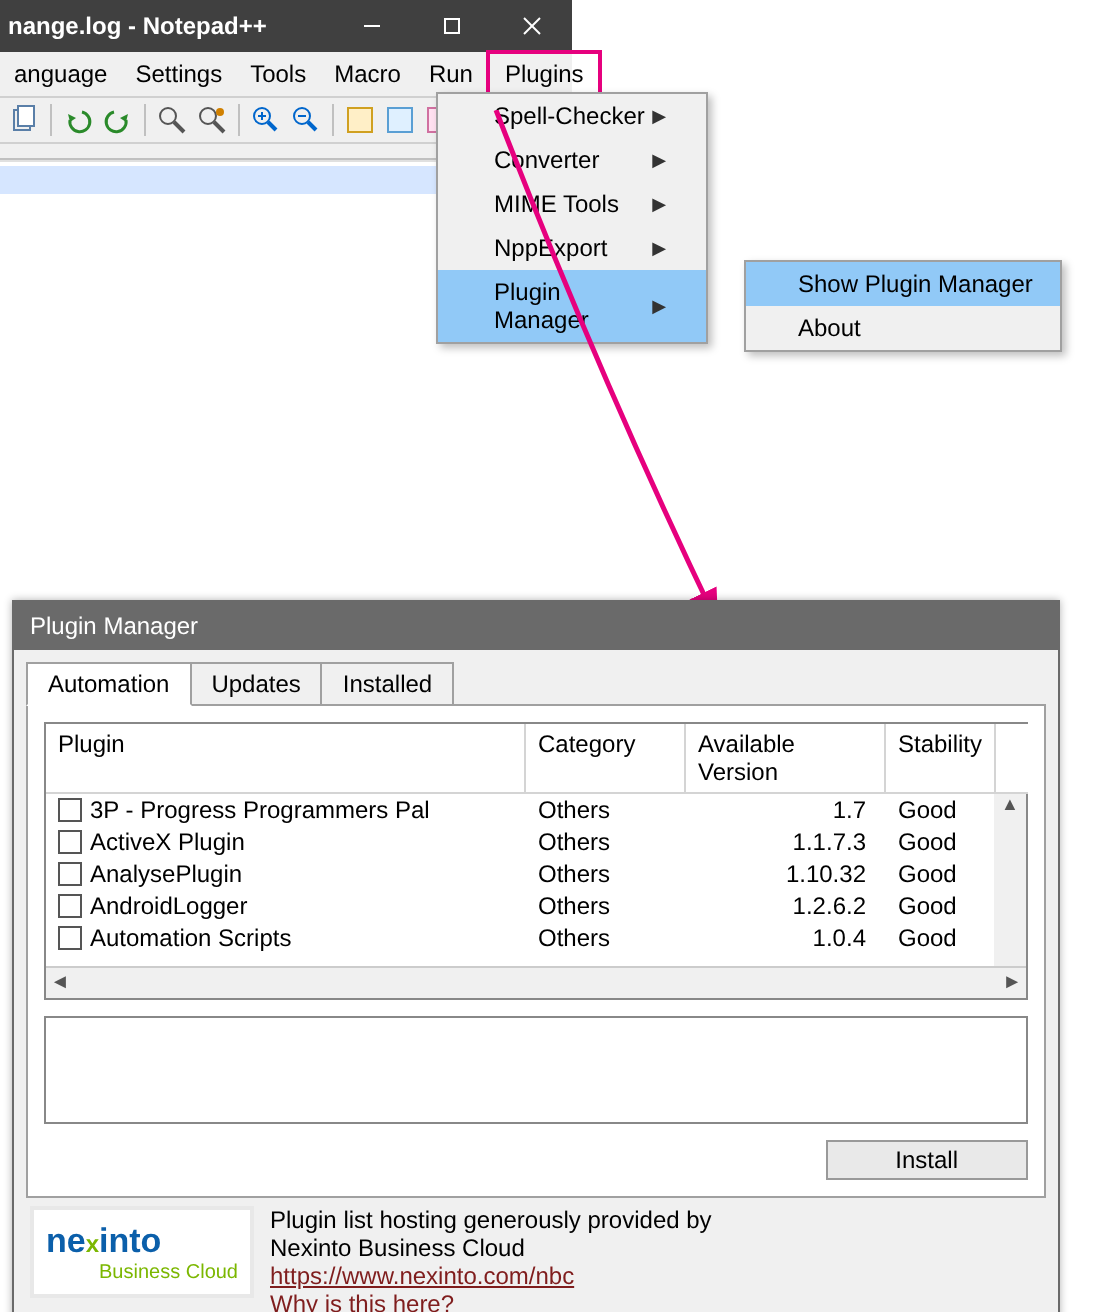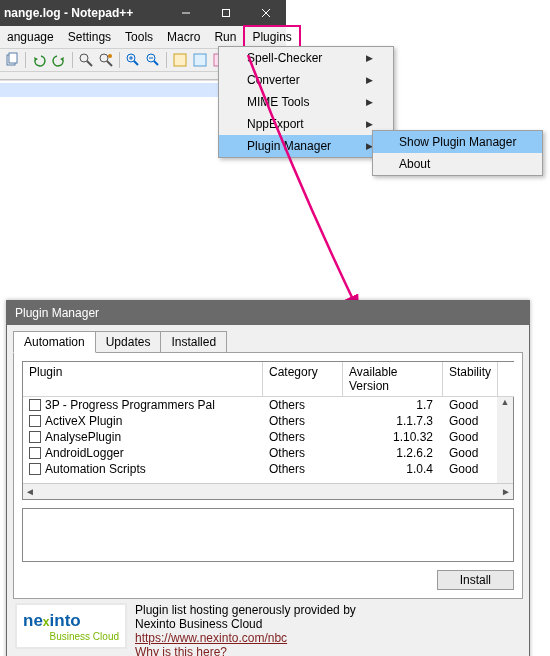--- a/index.html
+++ b/index.html
@@ -16,26 +16,26 @@
   .menubar-item { padding: 3px 7px; cursor: default; }
   .menubar-item.highlight { border: 2px solid #e6007e; margin: -2px 0; }
   .toolbar { background: #f0f0f0; display: flex; align-items: center; gap: 4px; padding: 3px 4px; border-bottom: 1px solid #d0d0d0; }
   .tool-ic { width: 16px; height: 16px; display: inline-flex; align-items: center; justify-content: center; }
   .tool-sep { width: 1px; height: 16px; background: #c0c0c0; margin: 0 1px; }
   .tab-strip { background:#f0f0f0; border-bottom:1px solid #c0c0c0; height:8px; }
   .edit-area { height: 40px; background: #fff; border-top:1px solid #e0e0e0; }
   .edit-hl { background:#d6e6ff; height:14px; margin-top:2px; }
 
   
-  .dropmenu { position: absolute; top: 46px; left: 218px; width: 176px; background: #f0f0f0; border: 1px solid #a0a0a0; box-shadow: 2px 2px 4px rgba(0,0,0,.25); }
+  .dropmenu { position: absolute; top: 46px; left: 218px; width: 136px; background: #f0f0f0; border: 1px solid #a0a0a0; box-shadow: 2px 2px 4px rgba(0,0,0,.25); }
   .dropmenu-item { padding: 4px 20px 4px 28px; display: flex; justify-content: space-between; align-items: center; }
   .dropmenu-item.hl { background: #91c9f7; }
   .dropmenu-arrow { font-size: 9px; color: #333; }
 
-  .submenu { position: absolute; top: 130px; left: 372px; width: 171px; background: #f0f0f0; border: 1px solid #a0a0a0; box-shadow: 2px 2px 4px rgba(0,0,0,.25); }
+  .submenu { position: absolute; top: 130px; left: 372px; width: 159px; background: #f0f0f0; border: 1px solid #a0a0a0; box-shadow: 2px 2px 4px rgba(0,0,0,.25); }
   .submenu-item { padding: 4px 10px 4px 26px; }
   .submenu-item.hl { background: #91c9f7; }
 
   
   .arrow { position: absolute; top: 55px; left: 238px; pointer-events: none; }
 
   
   .pm-dialog { position: absolute; top: 300px; left: 6px; width: 524px; border: 1px solid #6a6a6a; background: #f0f0f0; box-shadow: 0 0 4px rgba(0,0,0,.3); }
   .pm-title { background: #6a6a6a; color: #fff; padding: 5px 8px; }
   .pm-tabs { display: flex; padding: 6px 6px 0 6px; position: relative; z-index: 2; }
@@ -60,21 +60,21 @@
   .cell-ver { flex: 0 0 100px; text-align: right; padding-right: 10px !important; }
   .cell-stab { flex: 0 0 54px; }
   .chk { width: 12px; height: 12px; border: 1px solid #555; display: inline-block; flex-shrink: 0; }
   .h-scroll { display:flex; align-items:center; height:16px; background:#f0f0f0; border-top:1px solid #ccc; justify-content:space-between; padding:0 2px; }
   .h-scroll span { color:#555; font-size:10px; }
   .v-scroll { position:absolute; top:0; right:0; width:16px; bottom:0; background:#f0f0f0; display:flex; flex-direction:column; align-items:center; justify-content:flex-start; }
   .v-scroll span { color:#555; font-size:9px; }
 
   .desc-box { border: 1px solid #888; background: #fff; height: 54px; margin-top: 8px; }
   .install-row { display:flex; justify-content:flex-end; padding:8px 0 0; }
-  .btn { border: 1px solid #999; background: #e9e9e9; padding: 2px 22px; font-size:12px; }
+  .btn { border: 1px solid #999; background: #e9e9e9; padding: 2px 34px; font-size:12px; }
 
   .info-row { display:flex; align-items:flex-start; gap:8px; padding:4px 8px; }
   .logo { border:2px solid #e8e8e8; background:#fff; padding:2px 6px; width:112px; height:46px; display:flex; flex-direction:column; justify-content:center; }
   .logo-top { color:#0b5faa; font-weight:bold; font-size:17px; letter-spacing:0; }
   .logo-top .x { color:#7bb700; }
   .logo-bot { color:#7bb700; font-size:10px; text-align:right; }
   .info-text { font-size:12px; }
   .info-text a { color:#7f1d1d; text-decoration:underline; display:block; }
 </style>
 </head>

